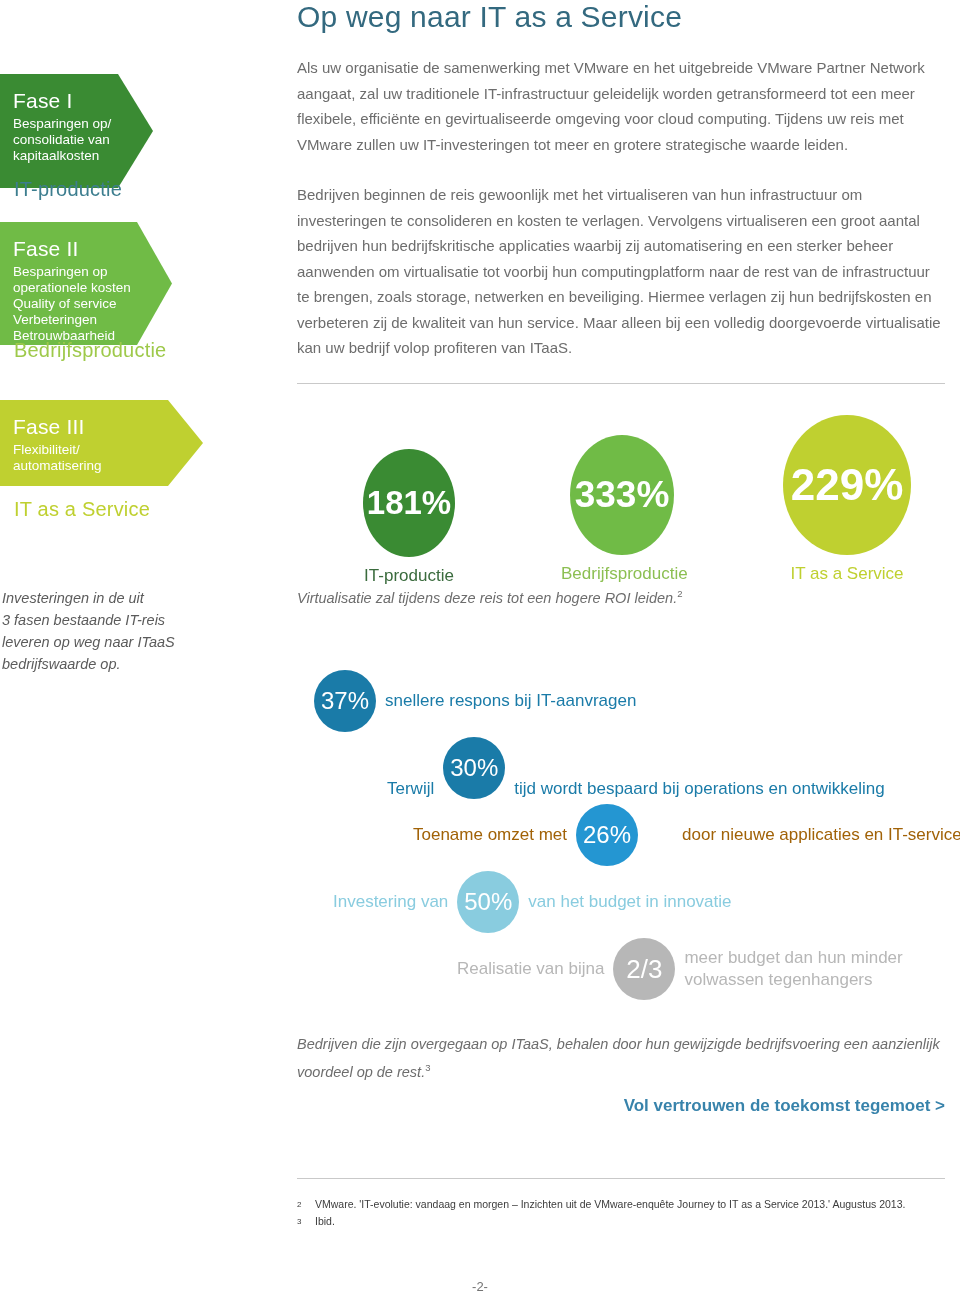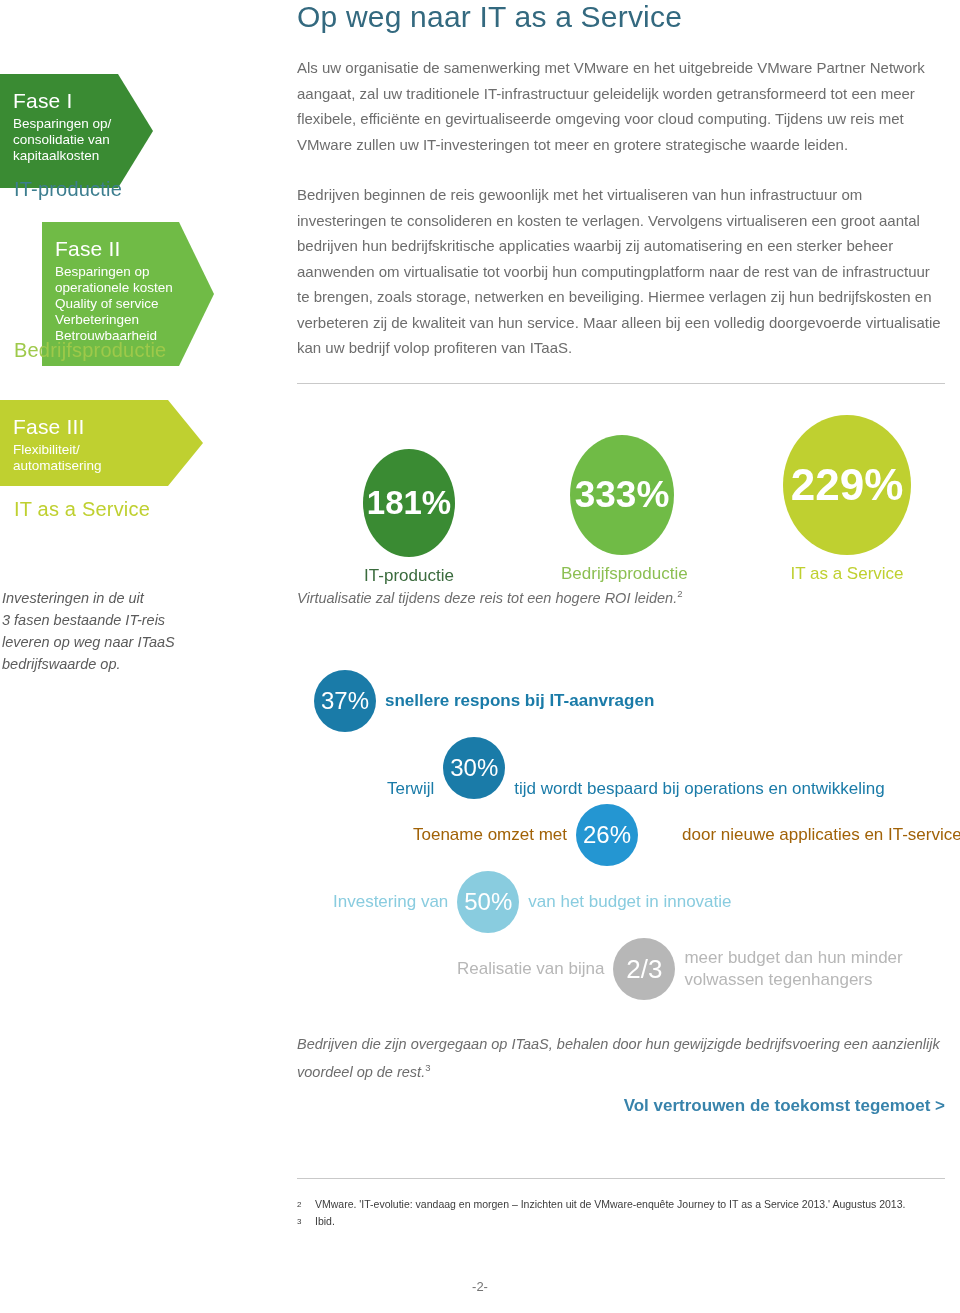--- a/index.html
+++ b/index.html
@@ -29,24 +29,23 @@
     position: absolute;
     color: #ffffff;
     padding: 14px 0 14px 13px;
   }
   .arrow-1 {
     left: 0; top: 74px; width: 153px; height: 114px;
     background: #3a8b33;
     clip-path: polygon(0 0, 118px 0, 153px 50%, 118px 100%, 0 100%);
   }
   .arrow-2 {
-    left: 0; top: 222px; width: 172px; height: 144px;
+    left: 0; top: 222px; width: 172px; height: 123px;
     background: #70bb46;
     clip-path: polygon(0 0, 137px 0, 172px 50%, 137px 100%, 0 100%);
-    margin-left: 42px;
   }
   .arrow-3 {
     left: 0; top: 400px; width: 203px; height: 86px;
     background: #bfd030;
     clip-path: polygon(0 0, 168px 0, 203px 50%, 168px 100%, 0 100%);
   }
   .arrow-title {
     font-size: 21px;
     font-weight: 400;
     line-height: 26px;
@@ -182,21 +181,21 @@
   .sr3 { left: 72px; top: 134px; }
   .sr4 { left: 36px; top: 201px; }
   .sr5 { left: 160px; top: 268px; }
 
   .b1 { width: 62px; height: 62px; background: #1a7ba8; font-size: 24px; }
   .b2 { width: 62px; height: 62px; background: #1a7ba8; font-size: 24px; }
   .b3 { width: 62px; height: 62px; background: #2496d2; font-size: 24px; }
   .b4 { width: 62px; height: 62px; background: #89ccdf; font-size: 24px; }
   .b5 { width: 62px; height: 62px; background: #b7b7b7; font-size: 26px; }
 
-  .c1 { color: #1a7ba8; font-weight: bold; }
+  .c1 { color: #1a7ba8; }
   .c2 { color: #1a7ba8; }
   .c3 { color: #a16207; margin-left: 44px; }
   .c4 { color: #89ccdf; }
   .c5 { color: #b7b7b7; }
 
   .two-line { white-space: pre-line; line-height: 22px; }
 
   
   .closing-note {
     position: absolute;

